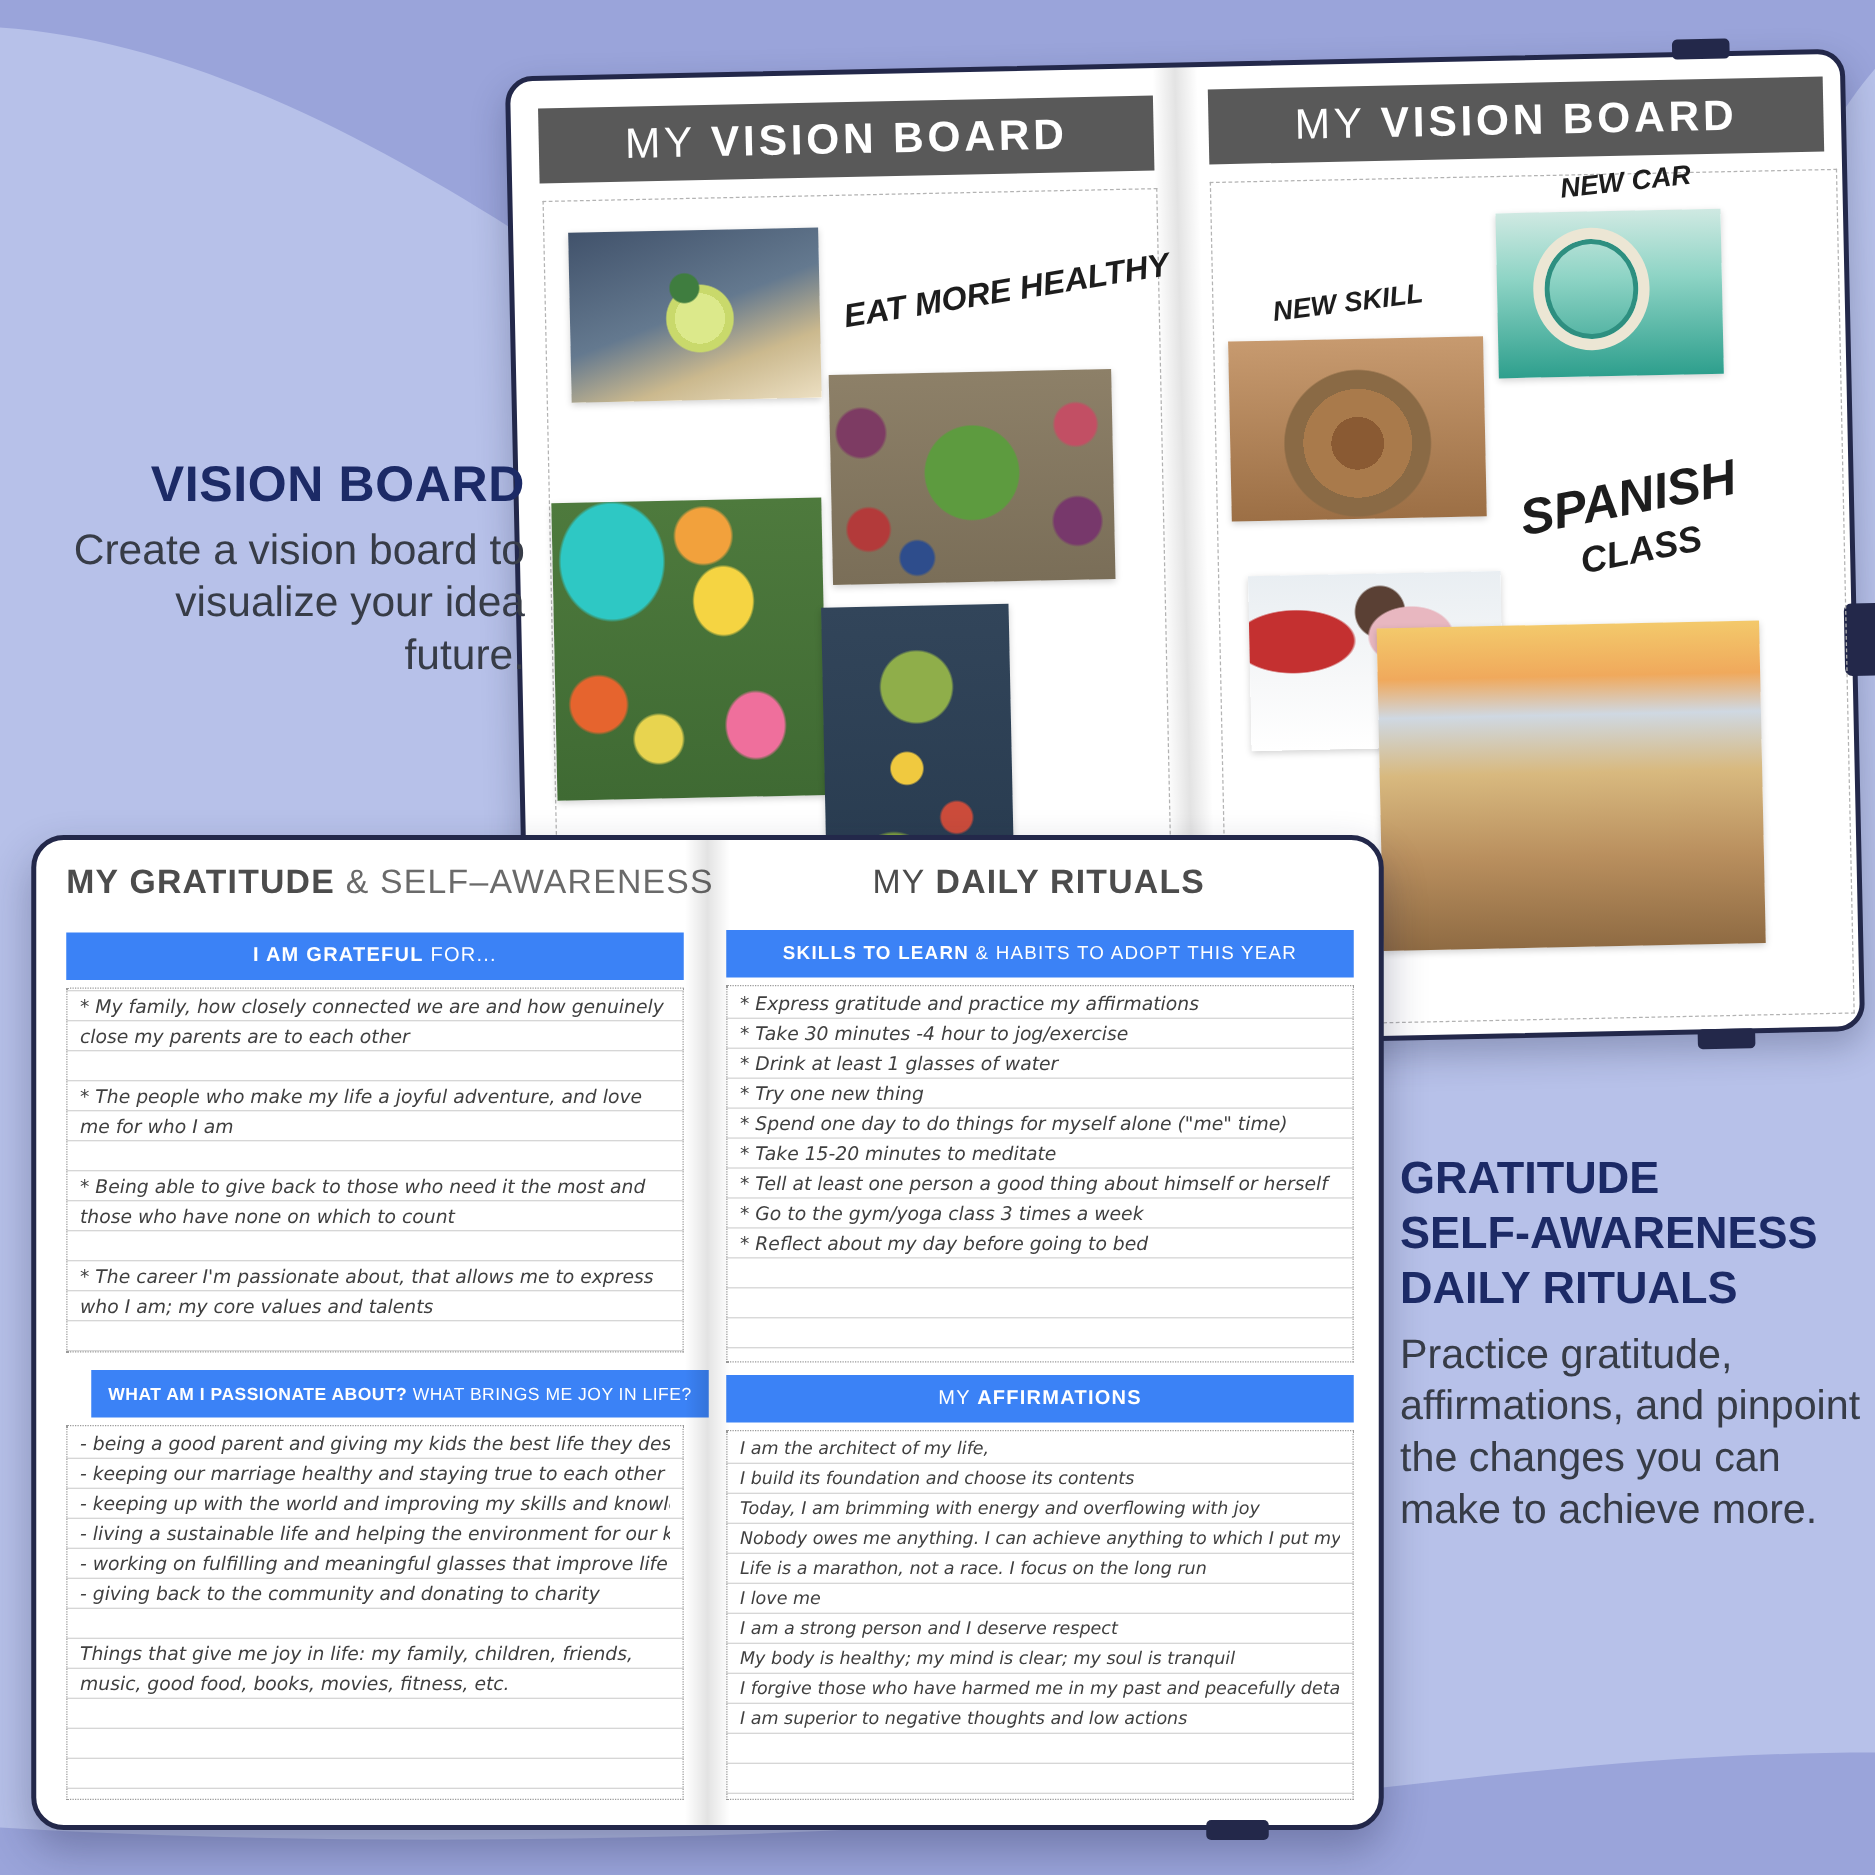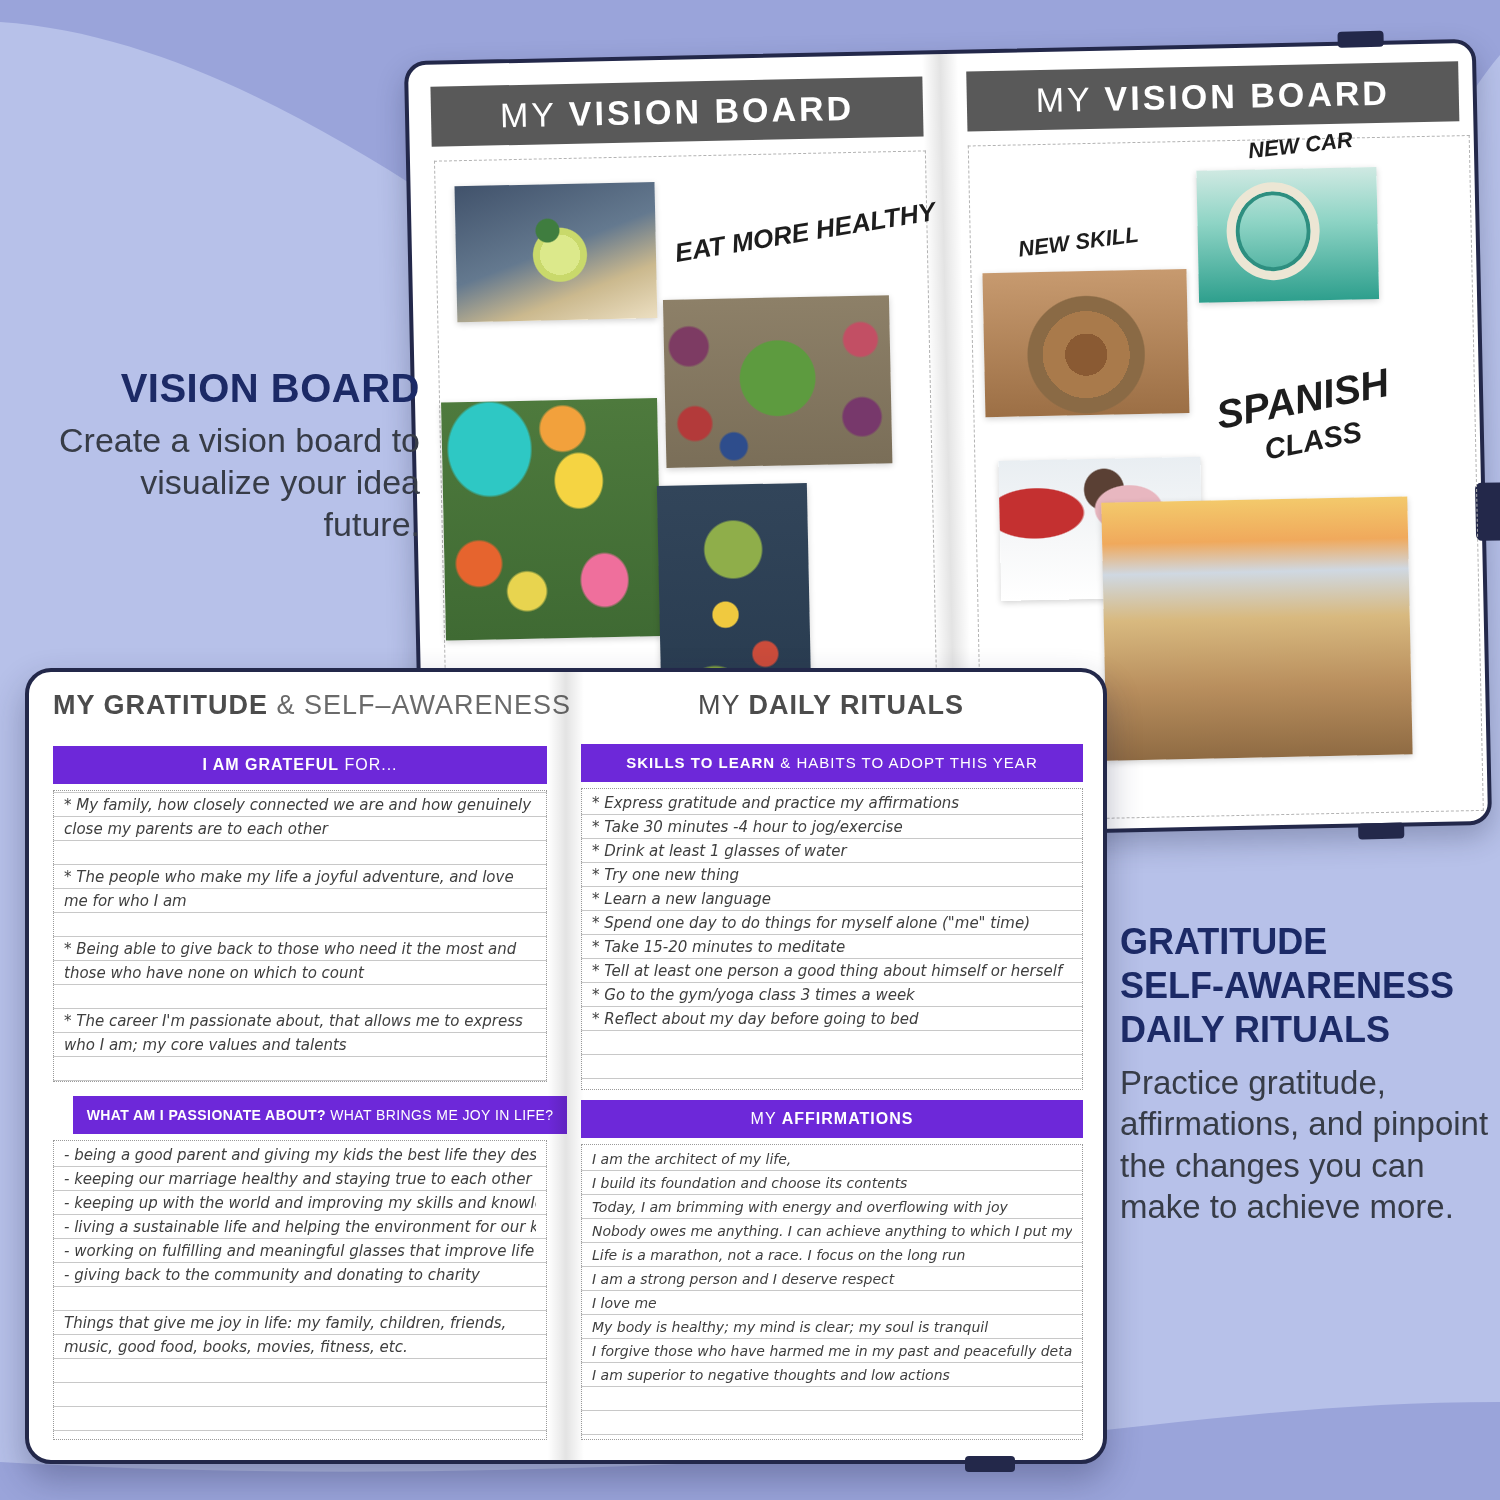--- a/index.html
+++ b/index.html
@@ -62,21 +62,21 @@
     radial-gradient(ellipse at 18% 38%, #c43030 0 20%, transparent 21%),
     radial-gradient(ellipse at 64% 36%, #e8b7c0 0 18%, transparent 19%),
     radial-gradient(ellipse at 52% 22%, #5a4034 0 13%, transparent 14%),
     linear-gradient(180deg,#e9eef2,#f7f8f9 60%,#ffffff);}
   .ph-city{background:linear-gradient(180deg,#f3c96b 0%,#f0a95c 16%,#cfd8e2 28%,#d8b97f 46%,#b98f5e 72%,#8f6b43 100%);}
 
   
   .pg-title{position:absolute;font-size:27px;letter-spacing:1px;color:#4c4c4c;white-space:nowrap;}
   .pg-title .bold{font-weight:800;}
   .pg-title .light{font-weight:300;color:#6a6a6a;}
-  .sec-bar{position:absolute;height:38px;line-height:38px;background:#6d28d9;color:#fff;
+  .sec-bar{position:absolute;height:38px;line-height:38px;background:#3b82f6;color:#fff;
     text-align:center;font-size:16px;letter-spacing:1px;white-space:nowrap;overflow:hidden;}
   .sec-bar .bold{font-weight:800;}
   .sec-bar .rest{font-weight:400;}
   .sec-bar.small{font-size:14px;letter-spacing:.4px;}
   .ruled{position:absolute;border:1px dotted #9a9a9a;padding:2px 10px 0 10px;box-sizing:border-box;
     background-image:repeating-linear-gradient(to bottom, transparent 0 23px, #c8c8c8 23px 24px);
     background-origin:content-box;overflow:hidden;}
   .hw{font-family:"DejaVu Sans", sans-serif;font-style:italic;font-size:15px;line-height:24px;
     color:#3f3f3f;margin:0;}
   .grateful-list .hw{margin-bottom:24px;}
@@ -179,39 +179,38 @@
     </div>
     <div class="sec-bar" style="left:552px;top:72px;width:502px;font-size:15px;">
       <span class="bold">SKILLS TO LEARN</span><span class="rest"> &amp; HABITS TO ADOPT THIS YEAR</span>
     </div>
     <div class="ruled oneline" style="left:552px;top:116px;width:502px;height:302px;">
 
     <p class="hw">* Express gratitude and practice my affirmations</p>
         <p class="hw">* Take 30 minutes -4 hour to jog/exercise</p>
         <p class="hw">* Drink at least 1 glasses of water</p>
         <p class="hw">* Try one new thing</p>
-        <p class="hw">* Learn a new language</p>
         <p class="hw">* Spend one day to do things for myself alone ("me" time)</p>
         <p class="hw">* Take 15-20 minutes to meditate</p>
         <p class="hw">* Tell at least one person a good thing about himself or herself</p>
         <p class="hw">* Go to the gym/yoga class 3 times a week</p>
         <p class="hw">* Reflect about my day before going to bed</p>
       </div>
     <div class="sec-bar" style="left:552px;top:428px;width:502px;">
       <span class="rest">MY </span><span class="bold">AFFIRMATIONS</span>
     </div>
     <div class="ruled oneline affirm-list" style="left:552px;top:472px;width:502px;height:296px;">
 
     <p class="hw">I am the architect of my life,</p>
         <p class="hw">I build its foundation and choose its contents</p>
         <p class="hw">Today, I am brimming with energy and overflowing with joy</p>
         <p class="hw">Nobody owes me anything. I can achieve anything to which I put my mind</p>
         <p class="hw">Life is a marathon, not a race. I focus on the long run</p>
+        <p class="hw">I love me</p>
         <p class="hw">I am a strong person and I deserve respect</p>
-        <p class="hw">I love me</p>
         <p class="hw">My body is healthy; my mind is clear; my soul is tranquil</p>
         <p class="hw">I forgive those who have harmed me in my past and peacefully detach from them</p>
         <p class="hw">I am superior to negative thoughts and low actions</p>
       </div>
 
     <div class="spine"></div>
   </div>
 
   <div class="callout callout-right">
     <div class="c-title">GRATITUDE

